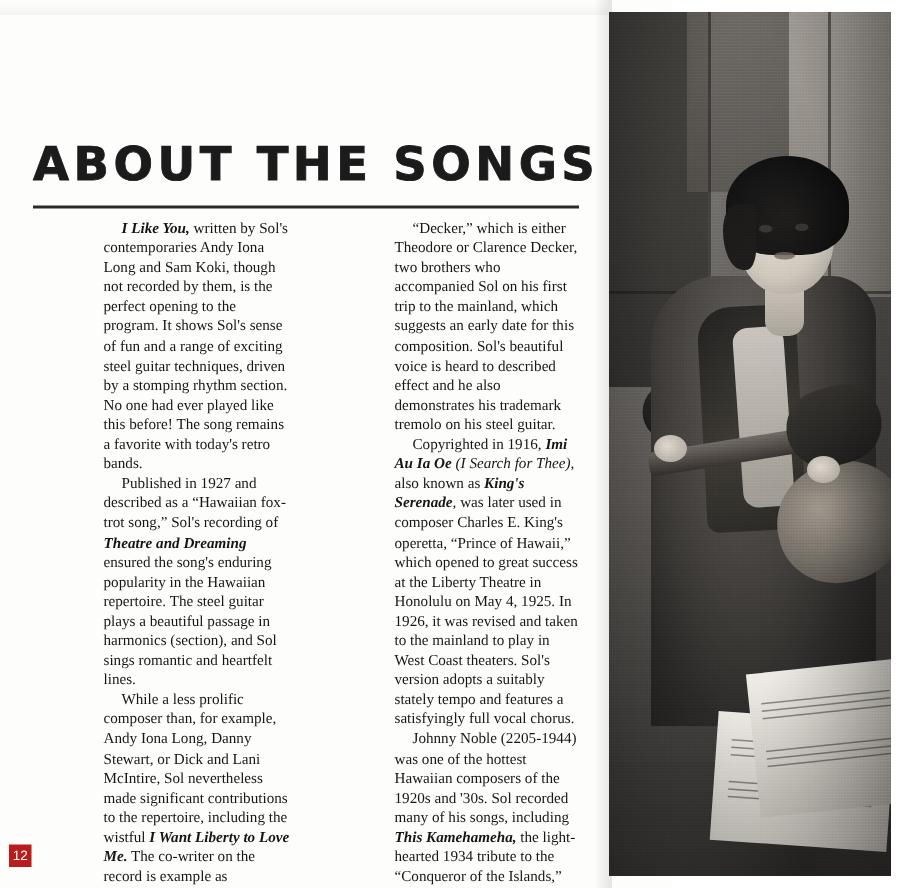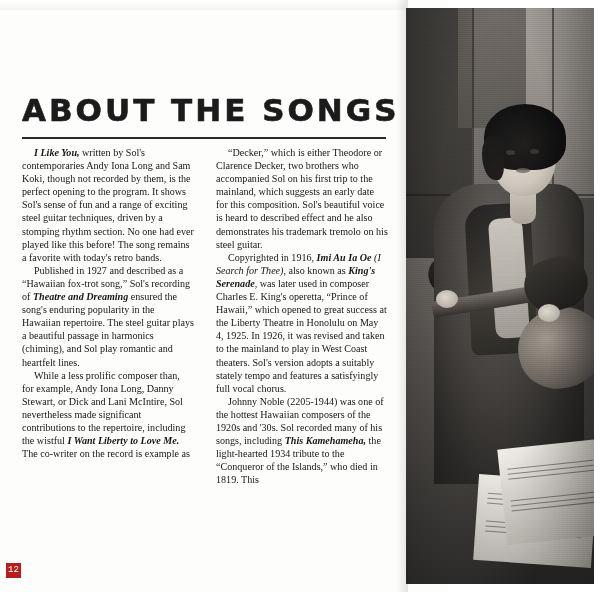--- a/index.html
+++ b/index.html
@@ -230,33 +230,34 @@
     font-size: 10.1px;
     line-height: 13.1px;
     color: #161616;
     text-align: left;
   }
   .col p {
     margin: 0;
   }
   .col p.indent {
     text-indent: 12px;
+    margin-left: 47px;
   }
   .ital { font-style: italic; }
   .bold-ital { font-style: italic; font-weight: bold; }
 
   .folio {
     position: absolute;
     left: 6px;
     bottom: 14px;
     width: 15px;
     height: 15px;
     background: #b91c1c;
     color: #ffffff;
-    font-family: Liberation Mono, monospace;
+    font-family: Liberation Sans, sans-serif;
     font-size: 9px;
     line-height: 15px;
     text-align: center;
   }
   .gutter {
     position: absolute;
     left: 396px; top: 0; width: 12px; height: 592px;
     background: linear-gradient(90deg, rgba(0,0,0,0.0), rgba(0,0,0,0.10));
   }
 </style>
@@ -267,21 +268,21 @@
 
   <div class="page-left">
     <div class="scan-edge-top"></div>
 
     <div class="heading">ABOUT THE SONGS</div>
     <div class="rule"></div>
 
     <div class="columns">
       <div class="col" id="col-0">
           <p class="indent"><span class="bold-ital">I Like You,</span><span> written by Sol's contemporaries Andy Iona Long and Sam Koki, though not recorded by them, is the perfect opening to the program. It shows Sol's sense of fun and a range of exciting steel guitar techniques, driven by a stomping rhythm section. No one had ever played like this before! The song remains a favorite with today's retro bands.</span></p>
-          <p class="indent"><span>Published in 1927 and described as a “Hawaiian fox-trot song,” Sol's recording of </span><span class="bold-ital">Theatre and Dreaming</span><span> ensured the song's enduring popularity in the Hawaiian repertoire. The steel guitar plays a beautiful passage in harmonics (chiming), and Sol play romantic and heartfelt lines.</span></p>
+          <p class="indent"><span>Published in 1927 and described as a “Hawaiian fox-trot song,” Sol's recording of </span><span class="bold-ital">Theatre and Dreaming</span><span> ensured the song's enduring popularity in the Hawaiian repertoire. The steel guitar plays a beautiful passage in harmonics (section), and Sol sings romantic and heartfelt lines.</span></p>
           <p class="indent"><span>While a less prolific composer than, for example, Andy Iona Long, Danny Stewart, or Dick and Lani McIntire, Sol nevertheless made significant contributions to the repertoire, including the wistful </span><span class="bold-ital">I Want Liberty to Love Me.</span><span> The co-writer on the record is example as</span></p>
         </div>
       <div class="col" id="col-1">
           <p class="indent"><span>“Decker,” which is either Theodore or Clarence Decker, two brothers who accompanied Sol on his first trip to the mainland, which suggests an early date for this composition. Sol's beautiful voice is heard to described effect and he also demonstrates his trademark tremolo on his steel guitar.</span></p>
           <p class="indent"><span>Copyrighted in 1916, </span><span class="bold-ital">Imi Au Ia Oe</span><span> </span><span class="ital">(I Search for Thee)</span><span>, also known as </span><span class="bold-ital">King's Serenade</span><span>, was later used in composer Charles E. King's operetta, “Prince of Hawaii,” which opened to great success at the Liberty Theatre in Honolulu on May 4, 1925. In 1926, it was revised and taken to the mainland to play in West Coast theaters. Sol's version adopts a suitably stately tempo and features a satisfyingly full vocal chorus.</span></p>
           <p class="indent"><span>Johnny Noble (2205-1944) was one of the hottest Hawaiian composers of the 1920s and '30s. Sol recorded many of his songs, including </span><span class="bold-ital">This Kamehameha,</span><span> the light-hearted 1934 tribute to the “Conqueror of the Islands,” who died in 1819. This</span></p>
         </div>
     </div>
 
     <div class="folio">12</div>

